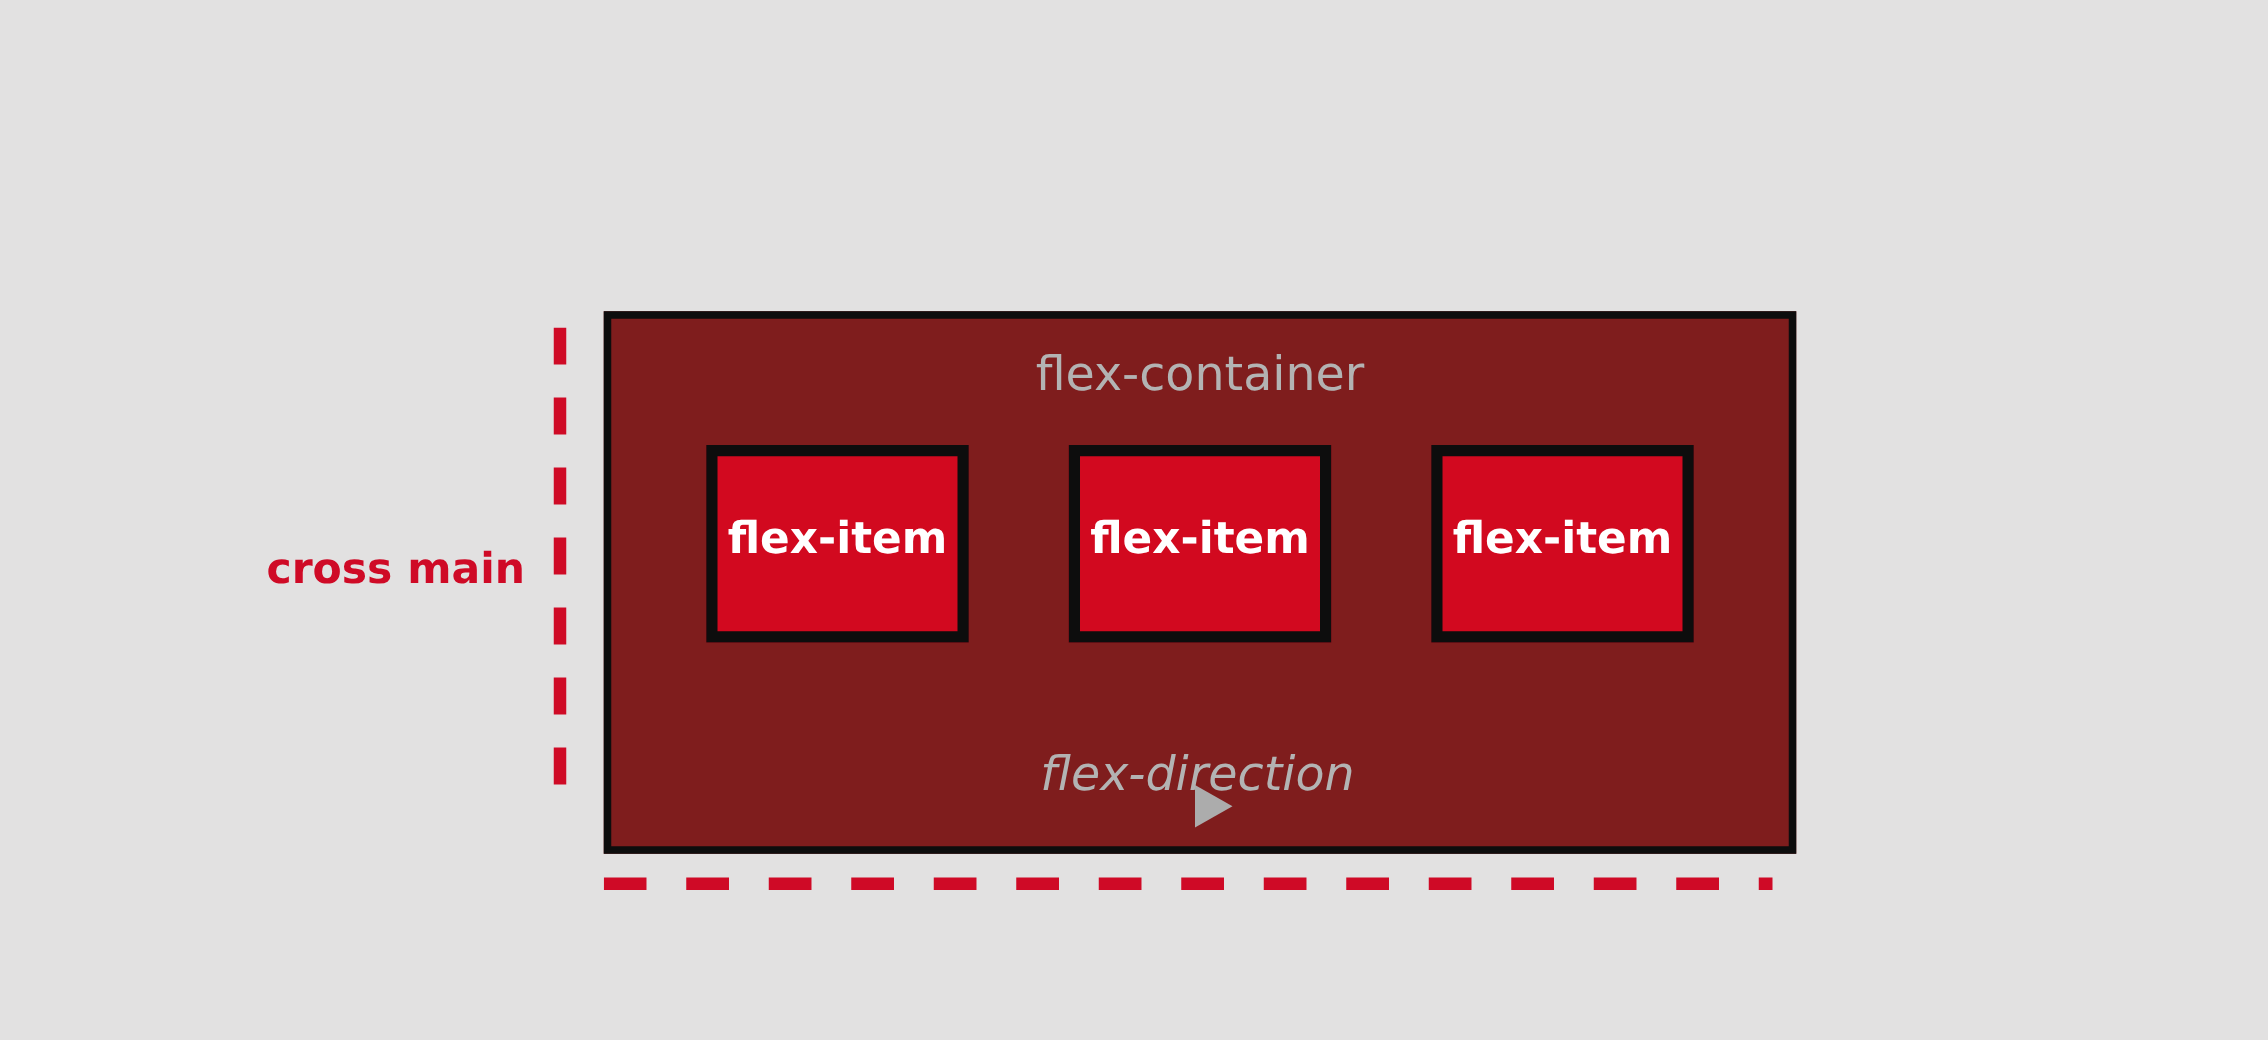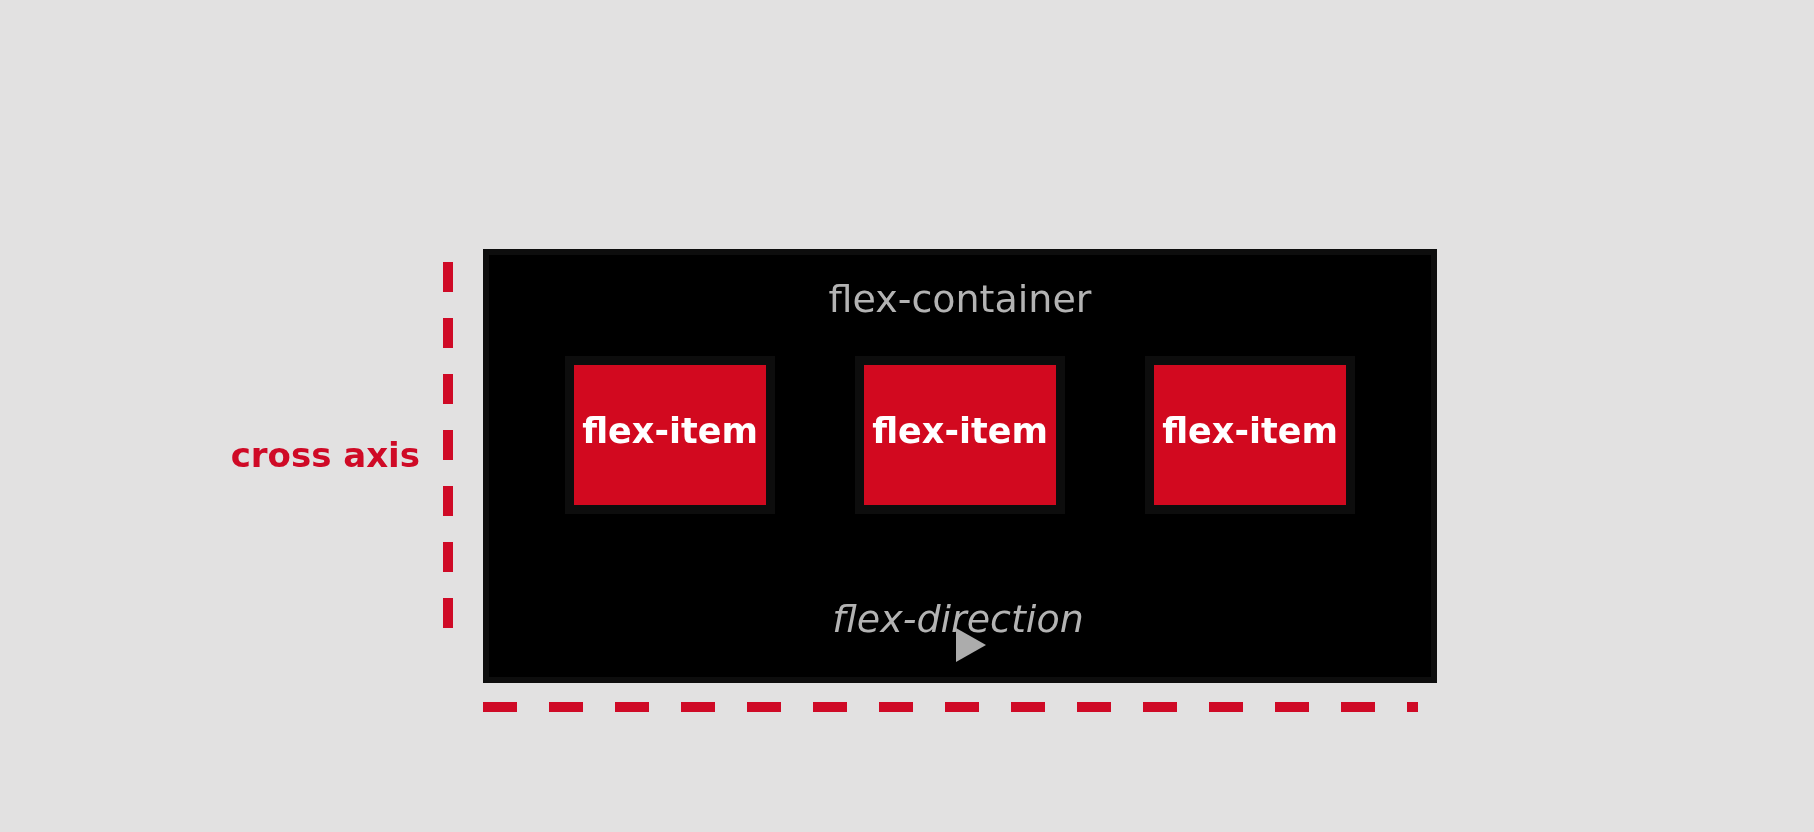--- a/index.html
+++ b/index.html
@@ -98,21 +98,21 @@
 
   
   .flex-container {
     position: absolute;
     left: 483px;
     top: 249px;
     width: 954px;
     height: 434px;
     box-sizing: border-box;
     border: 6px solid #0d0d0d;
-    background: #000000;
+    background: #7f1d1d;
   }
 
   .container-label {
     position: absolute;
     left: 0;
     top: 22px;
     width: 942px;
     text-align: center;
     font-family: "DejaVu Sans", sans-serif;
     font-size: 38px;
@@ -205,21 +205,21 @@
     margin-left: 2px;
   }
 </style>
 </head>
 <body>
 
 <div id="stage">
 
 
   <div class="cross-axis-line"></div>
-  <div class="cross-axis-label">cross axis</div>
+  <div class="cross-axis-label">cross main</div>
 
   <div class="flex-container">
 
     <div class="container-label">flex-container</div>
 
     <div class="items-row">
 
       <div class="flex-item">
         <span class="flex-item-label">flex-item</span>
       </div>

